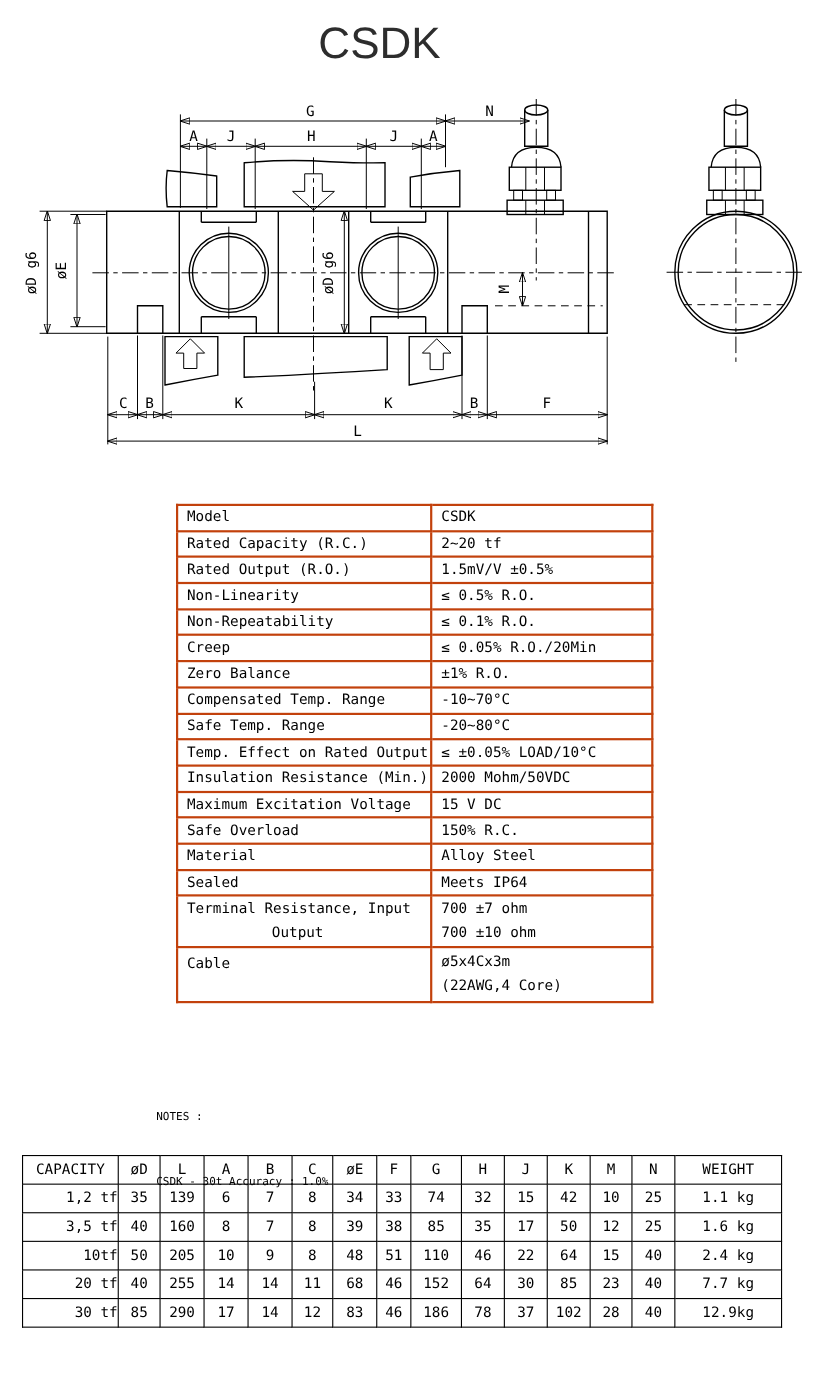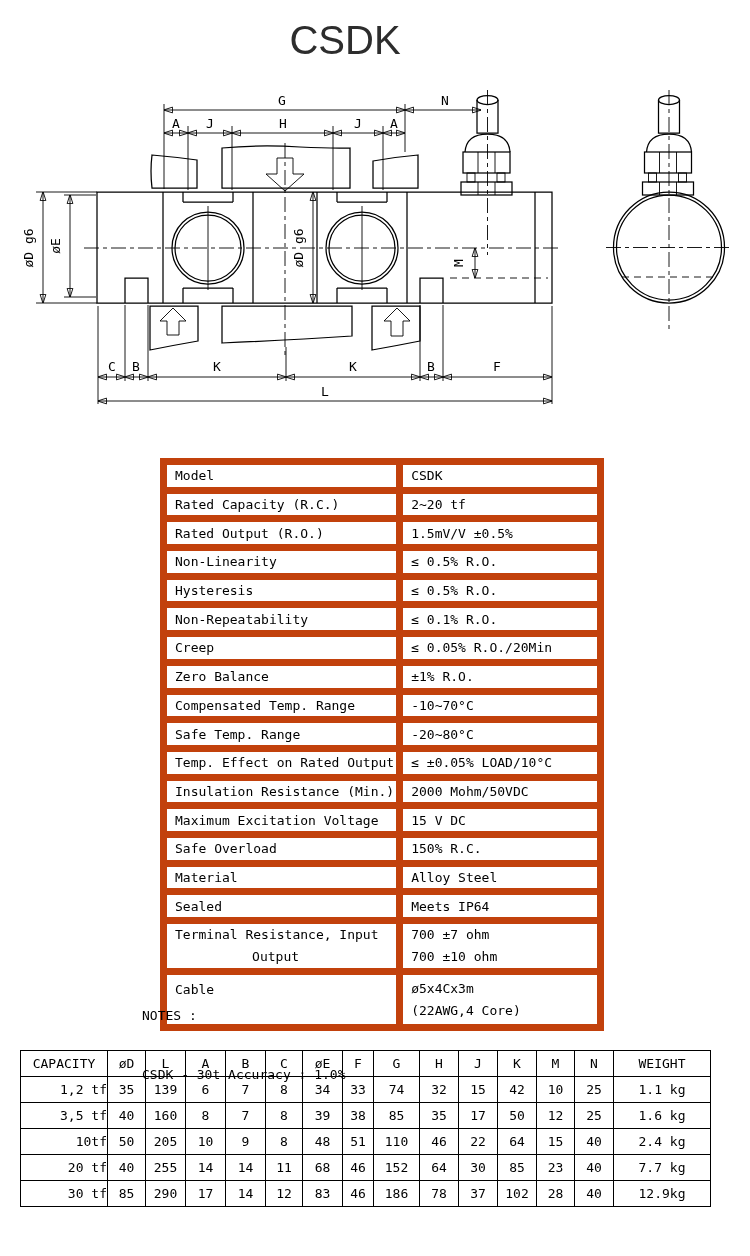--- a/index.html
+++ b/index.html
@@ -24,30 +24,30 @@
   }
   .lw-main{stroke-width:1.25px;}
   .lw-thin{stroke-width:0.9px;}
   .cl{stroke-width:0.9px;stroke-dasharray:15 4 4 4;}
   .hid{stroke-width:0.9px;stroke-dasharray:7 5;}
   
   #spec{
     left:160px;top:458px;border-collapse:collapse;table-layout:fixed;
   }
   #spec td{
-    border:7px solid #c2410c;font-size:13px;line-height:15px;
+    border:2px solid #c2410c;font-size:13px;line-height:15px;
     padding:0 2px 0 8px;vertical-align:middle;white-space:nowrap;overflow:hidden;
   }
   #spec tr.h1 td{height:21.7px;}
   #spec tr.tall td{height:44.4px;}
   #spec td.top{vertical-align:top;padding-top:4px;margin-top:32px;}
   #spec .right-sub{text-align:center;padding-right:18px;}
   #spec .l2 div{line-height:22px;}
   
-  #notes{left:142px;top:967px;font-size:13px;line-height:19.5px;white-space:pre;}
+  #notes{left:142px;top:967px;font-size:10px;line-height:19.5px;white-space:pre;}
   
   #dims{
     left:20px;top:1050px;border-collapse:collapse;table-layout:fixed;
   }
   #dims th,#dims td{
     border:1px solid #000;font-size:13px;font-weight:normal;text-align:center;
     height:25px;padding:0;white-space:nowrap;overflow:hidden;
   }
   #dims td.cap{text-align:right;padding-left:10px;}
 </style>
@@ -222,24 +222,20 @@
       </tr>
       <tr class="h1">
         <td>Rated Output (R.O.)</td>
         <td>1.5mV/V ±0.5%</td>
       </tr>
       <tr class="h1">
         <td>Non-Linearity</td>
         <td>≤ 0.5% R.O.</td>
       </tr>
       <tr class="h1">
-        <td>Hysteresis</td>
-        <td>≤ 0.5% R.O.</td>
-      </tr>
-      <tr class="h1">
         <td>Non-Repeatability</td>
         <td>≤ 0.1% R.O.</td>
       </tr>
       <tr class="h1">
         <td>Creep</td>
         <td>≤ 0.05% R.O./20Min</td>
       </tr>
       <tr class="h1">
         <td>Zero Balance</td>
         <td>±1% R.O.</td>

